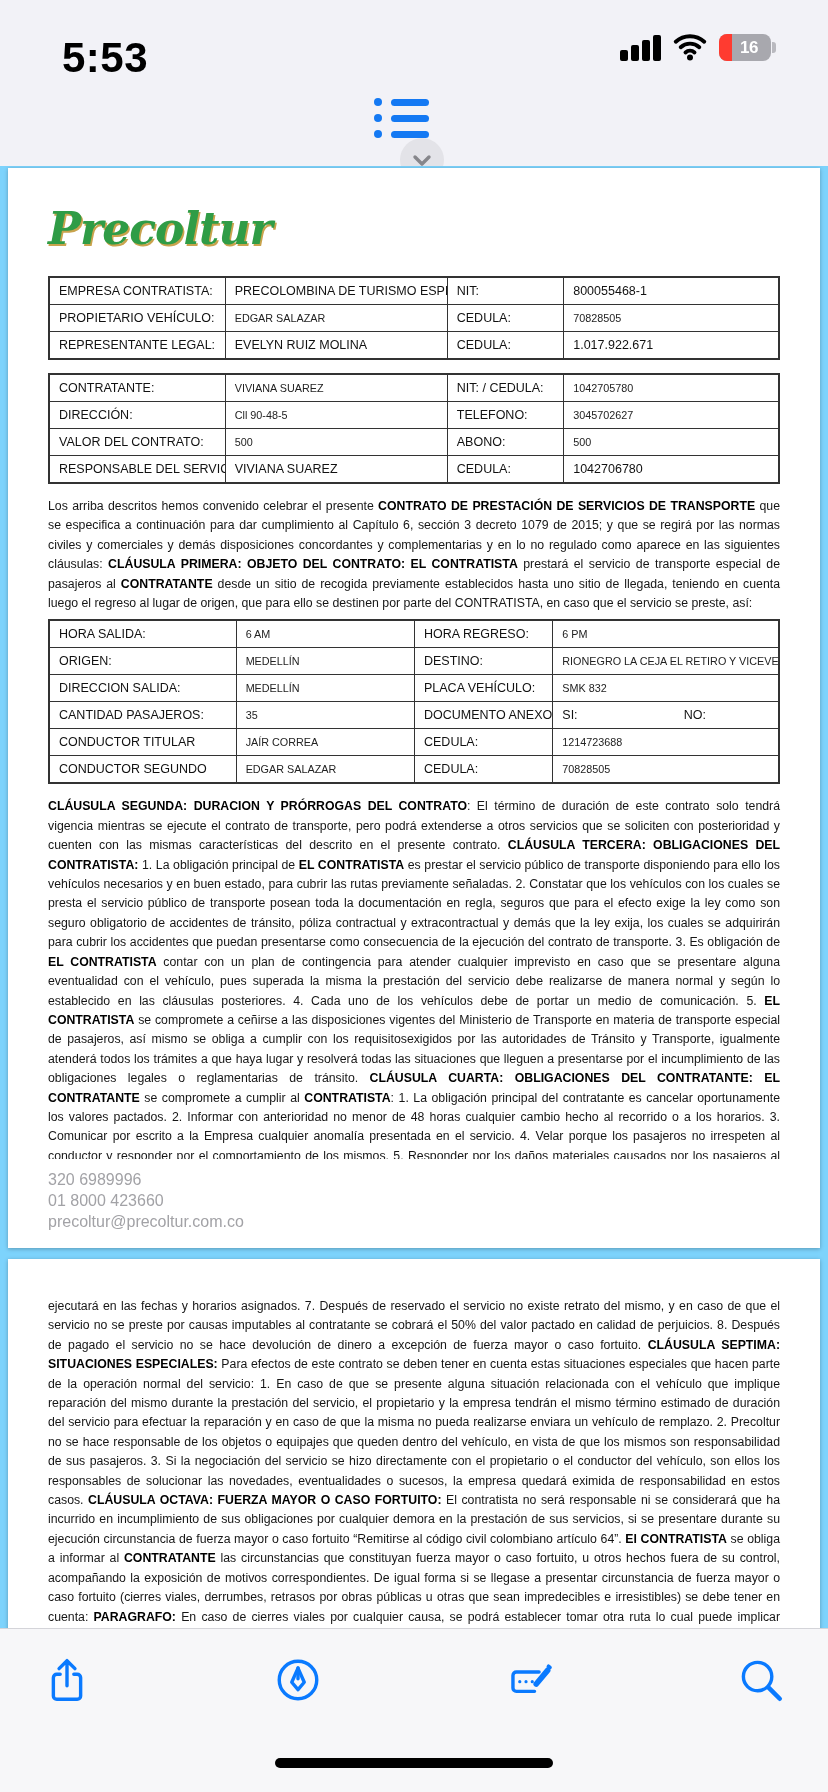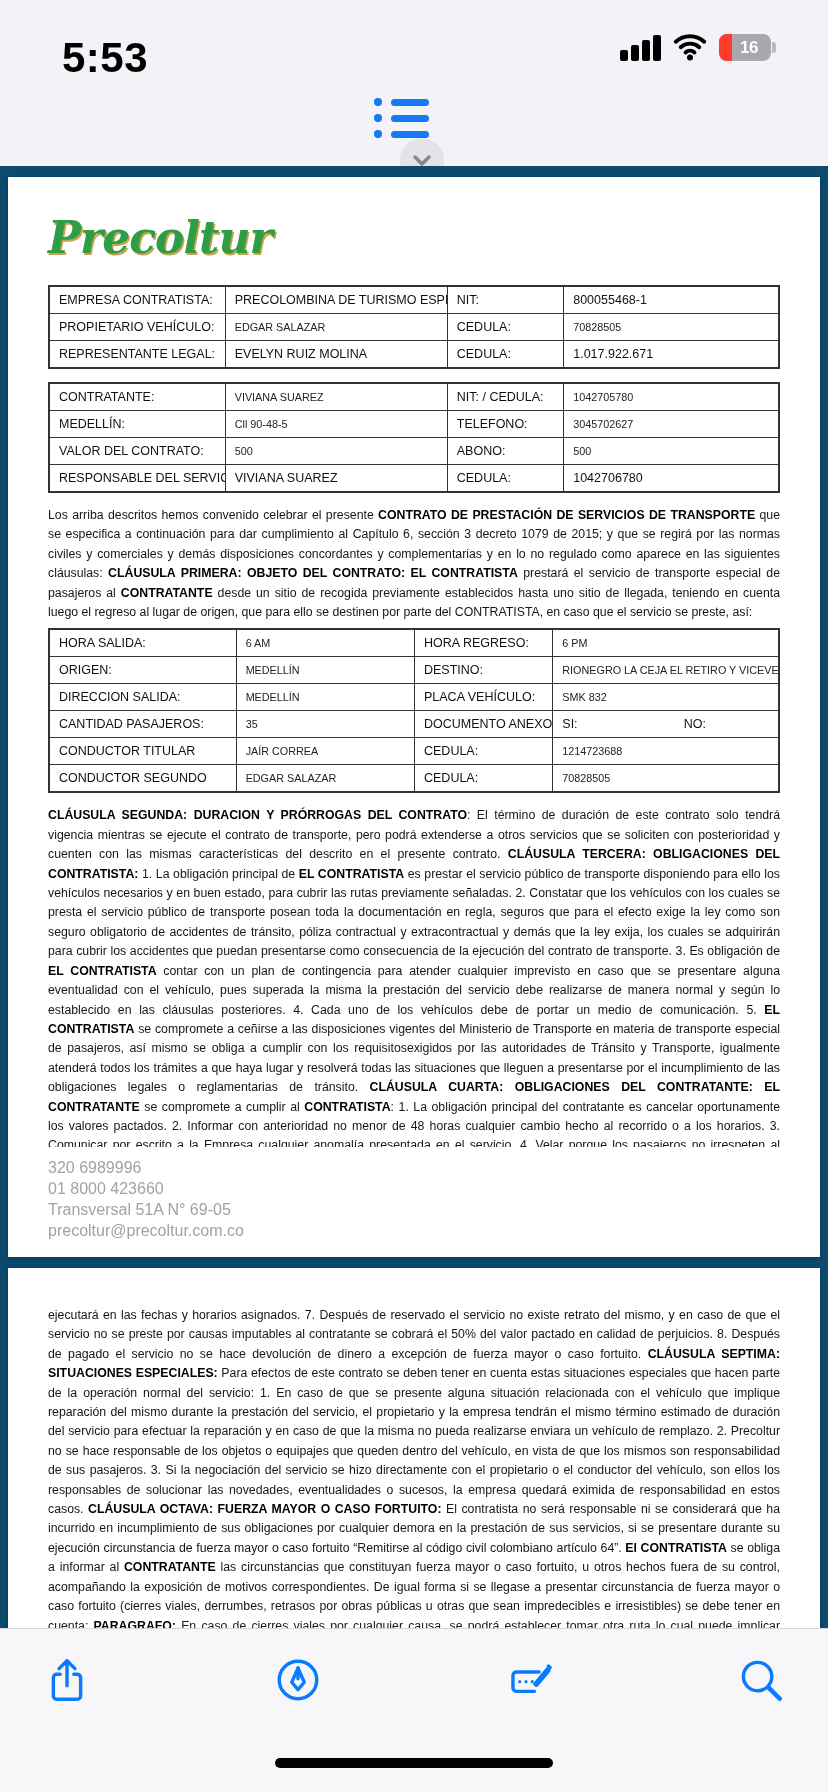--- a/index.html
+++ b/index.html
@@ -29,21 +29,21 @@
   .list-icon { display:flex; flex-direction:column; gap:8px; margin-right:26px; cursor:pointer; }
   .list-icon .row { display:flex; align-items:center; gap:9px; }
   .list-icon .dot { width:8px; height:8px; border-radius:50%; background:#1479f3; }
   .list-icon .bar { width:38px; height:7px; border-radius:4px; background:#1479f3; }
   .nav-title { font-size:38px; font-weight:700; color:#000; white-space:nowrap; overflow:hidden; }
   .chevron-btn { width:44px; height:44px; border-radius:50%; background:#e3e3e8; display:flex;
     align-items:center; justify-content:center; margin-left:16px; flex:none; cursor:pointer; }
   .done-btn { font-size:38px; font-weight:700; color:#6d28d9; margin-left:auto; cursor:pointer; }
   
   .doc-area { position:absolute; top:166px; left:0; right:0; height:1462px;
-    background:#0c4a6e; padding:11px 8px 0; overflow:hidden; }
+    background:#7dd3fc; padding:2px 8px 0; overflow:hidden; }
   .page { background:#fff; box-shadow:0 1px 4px rgba(0,0,0,.28); }
   .page1 { height:1080px; position:relative; overflow:hidden; padding:20px 40px 0; }
   .page2 { margin-top:11px; height:380px; overflow:hidden; padding:32px 40px 0; }
   .logo { height:80px; display:flex; align-items:center;
     font-family:"DejaVu Serif", serif; font-style:italic; font-weight:700;
     font-size:44px; color:#2f9c46; letter-spacing:-1px;
     text-shadow:1.5px 1.5px 0 #c9a34d; margin-bottom:8px; }
   .logo::first-letter { font-size:66px; }
   .ctable { border:2px solid #333; margin-bottom:13px; }
   .crow { display:grid; }
@@ -150,21 +150,21 @@
         </div>
 
       <div class="ctable t-client">
           <div class="crow">
             <div class="cell">CONTRATANTE:</div>
             <div class="cell sm">VIVIANA SUAREZ</div>
             <div class="cell">NIT: / CEDULA:</div>
             <div class="cell sm">1042705780</div>
           </div>
           <div class="crow">
-            <div class="cell">MEDELLÍN:</div>
+            <div class="cell">DIRECCIÓN:</div>
             <div class="cell sm">Cll 90-48-5</div>
             <div class="cell">TELEFONO:</div>
             <div class="cell sm">3045702627</div>
           </div>
           <div class="crow">
             <div class="cell">VALOR DEL CONTRATO:</div>
             <div class="cell sm">500</div>
             <div class="cell">ABONO:</div>
             <div class="cell sm">500</div>
           </div>
@@ -218,21 +218,20 @@
             <div class="cell">CEDULA:</div>
             <div class="cell sm">70828505</div>
           </div>
         </div>
 
       <div class="para"><b>CLÁUSULA SEGUNDA: DURACION Y PRÓRROGAS DEL CONTRATO</b><span>: El término de duración de este contrato solo tendrá vigencia mientras se ejecute el contrato de transporte, pero podrá extenderse a otros servicios que se soliciten con posterioridad y cuenten con las mismas características del descrito en el presente contrato. </span><b>CLÁUSULA TERCERA: OBLIGACIONES DEL CONTRATISTA:</b><span> 1. La obligación principal de </span><b>EL CONTRATISTA</b><span> es prestar el servicio público de transporte disponiendo para ello los vehículos necesarios y en buen estado, para cubrir las rutas previamente señaladas.  2. Constatar que los vehículos con los cuales se presta el servicio público de transporte posean toda la documentación en regla, seguros que para el efecto exige la ley como son seguro obligatorio de accidentes de tránsito, póliza contractual y extracontractual y demás que la ley exija, los cuales  se adquirirán  para cubrir los  accidentes que puedan presentarse como consecuencia de la ejecución del contrato de transporte. 3. Es obligación de </span><b>EL CONTRATISTA</b><span> contar con un plan de contingencia para atender cualquier imprevisto en caso que se presentare alguna eventualidad con el vehículo, pues superada la misma la prestación del servicio debe realizarse de manera normal y según lo establecido en las cláusulas posteriores. 4. Cada uno de los vehículos debe de portar un medio de comunicación. 5. </span><b>EL CONTRATISTA</b><span> se compromete a ceñirse a las disposiciones vigentes del Ministerio de Transporte en materia de transporte especial de pasajeros, así mismo se obliga a cumplir con los requisitosexigidos por las autoridades de Tránsito y Transporte, igualmente atenderá todos los trámites a que haya lugar y resolverá todas las situaciones que lleguen a presentarse por el incumplimiento de las obligaciones legales o reglamentarias de tránsito. </span><b>CLÁUSULA CUARTA: OBLIGACIONES DEL CONTRATANTE: EL CONTRATANTE</b><span> se compromete a cumplir al </span><b>CONTRATISTA</b><span>: 1. La obligación principal del contratante es cancelar oportunamente los valores pactados. 2. Informar con anterioridad no menor de 48 horas cualquier cambio hecho al recorrido o a los horarios. 3. Comunicar por escrito a la Empresa cualquier anomalía presentada en el servicio. 4. Velar  porque  los pasajeros no irrespeten al conductor y responder por el comportamiento de los mismos. 5. Responder por los daños materiales causados por los pasajeros al vehículo, para lo cual el conductor deberá informar inmediatamente en forma personal y/o escrita al contratante, dejando la anotación respectiva. 6. Hacerse responsable de su propio equipaje y el de los pasajeros, e informarles a estos que en ningún caso la custodia de los mismos será responsabilidad del transportador. 7. Llevar solo los pasajeros autorizados en el presente contrato. 8. Velar por que los pasajeros acaten las normas de tránsito y transporte durante el servicio de transporte.9. Enviar al CONTRATISTA la relación de los pasajeros a transportar con su respectivo documento de identidad. </span></div>
 
       <div class="page-footer">
           <div>320 6989996</div>
           <div>01 8000 423660</div>
-          <div>Transversal 51A N° 69-05</div>
           <div>precoltur@precoltur.com.co</div>
         </div>
     </div>
 
     <div class="page page2">
       <div class="para"><span>ejecutará en las fechas y horarios asignados.  7. Después de reservado el servicio no existe retrato del mismo, y en caso de que el servicio no se preste por causas imputables al contratante se cobrará el 50% del valor pactado en calidad de perjuicios. 8. Después de pagado el servicio no se hace devolución de dinero a excepción de fuerza mayor o caso fortuito. </span><b>CLÁUSULA SEPTIMA: SITUACIONES ESPECIALES:</b><span> Para efectos de este contrato se deben tener en cuenta estas situaciones especiales que hacen parte de la operación normal del servicio: 1. En caso de que se presente alguna situación relacionada con el vehículo que implique reparación del  mismo durante la prestación del servicio, el propietario y la empresa tendrán el mismo término estimado de duración del servicio para efectuar la reparación y en caso de que la misma no pueda realizarse enviara un vehículo de remplazo. 2. Precoltur no se hace responsable de los objetos o equipajes que queden dentro del vehículo, en vista de que los mismos son responsabilidad de sus  pasajeros. 3. Si la negociación del servicio se hizo directamente con el propietario o el conductor del vehículo, son ellos los responsables de solucionar las novedades, eventualidades o sucesos, la empresa quedará eximida de responsabilidad en estos casos. </span><b>CLÁUSULA OCTAVA: FUERZA MAYOR O CASO FORTUITO:</b><span> El contratista no será responsable ni se considerará que ha incurrido en incumplimiento de sus obligaciones por cualquier demora en la prestación de sus servicios, si se presentare durante su ejecución circunstancia de fuerza mayor o caso fortuito “Remitirse  al código civil colombiano artículo 64”. </span><b>El CONTRATISTA</b><span> se obliga a informar al </span><b>CONTRATANTE</b><span> las circunstancias que constituyan fuerza mayor o caso fortuito, u otros hechos fuera de su control, acompañando la exposición de motivos correspondientes. De igual forma si se llegase a presentar circunstancia de fuerza mayor o caso fortuito (cierres viales, derrumbes, retrasos por obras públicas u otras que sean impredecibles e irresistibles) se debe tener en cuenta: </span><b>PARAGRAFO:</b><span> En caso de cierres viales por cualquier causa, se podrá establecer tomar otra ruta lo cual puede implicar costosadicionales por parte del transportador, que deberán ser asumidos por el contratante. </span></div>
     </div>
 
   </div>
 

